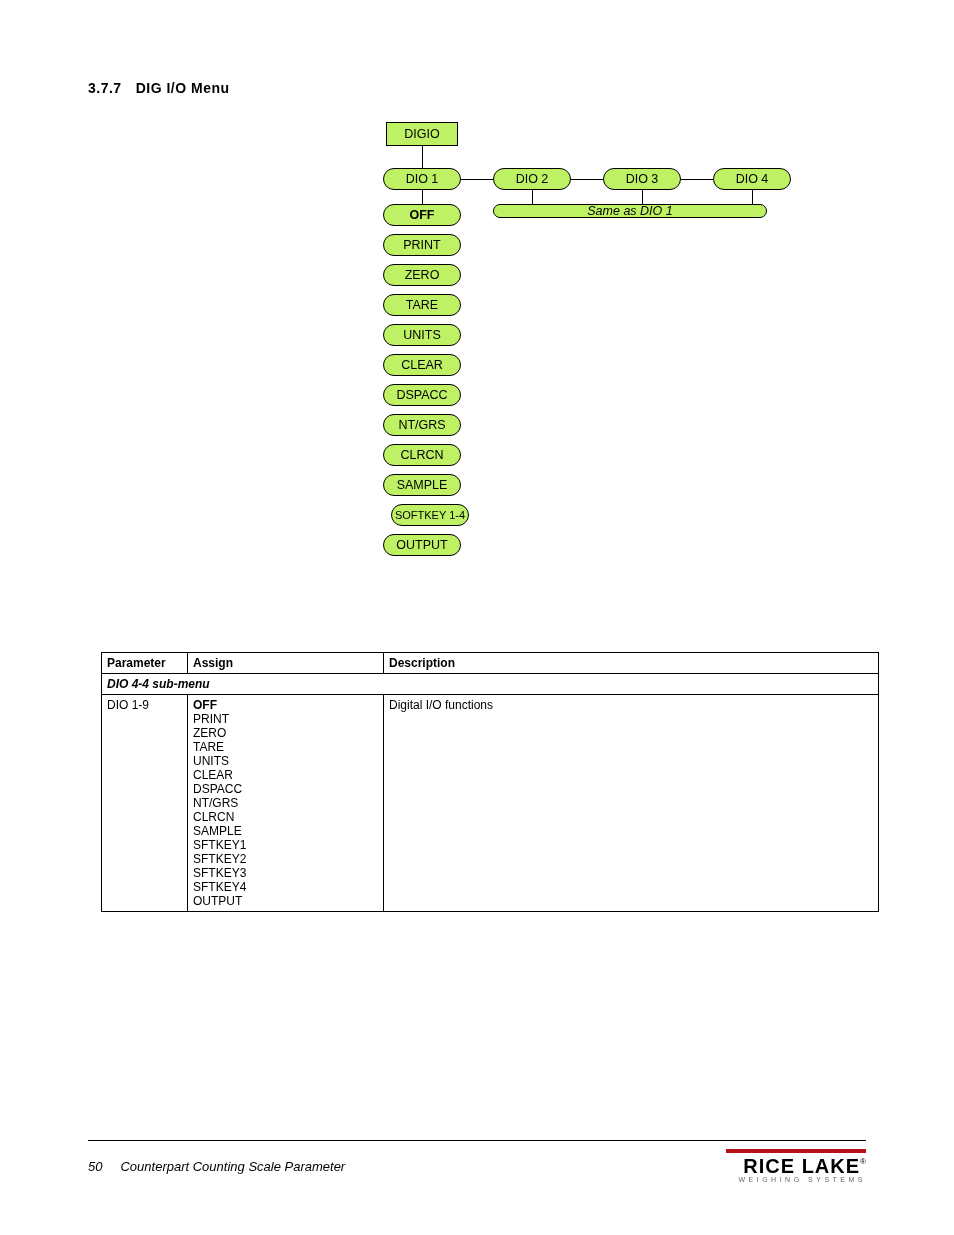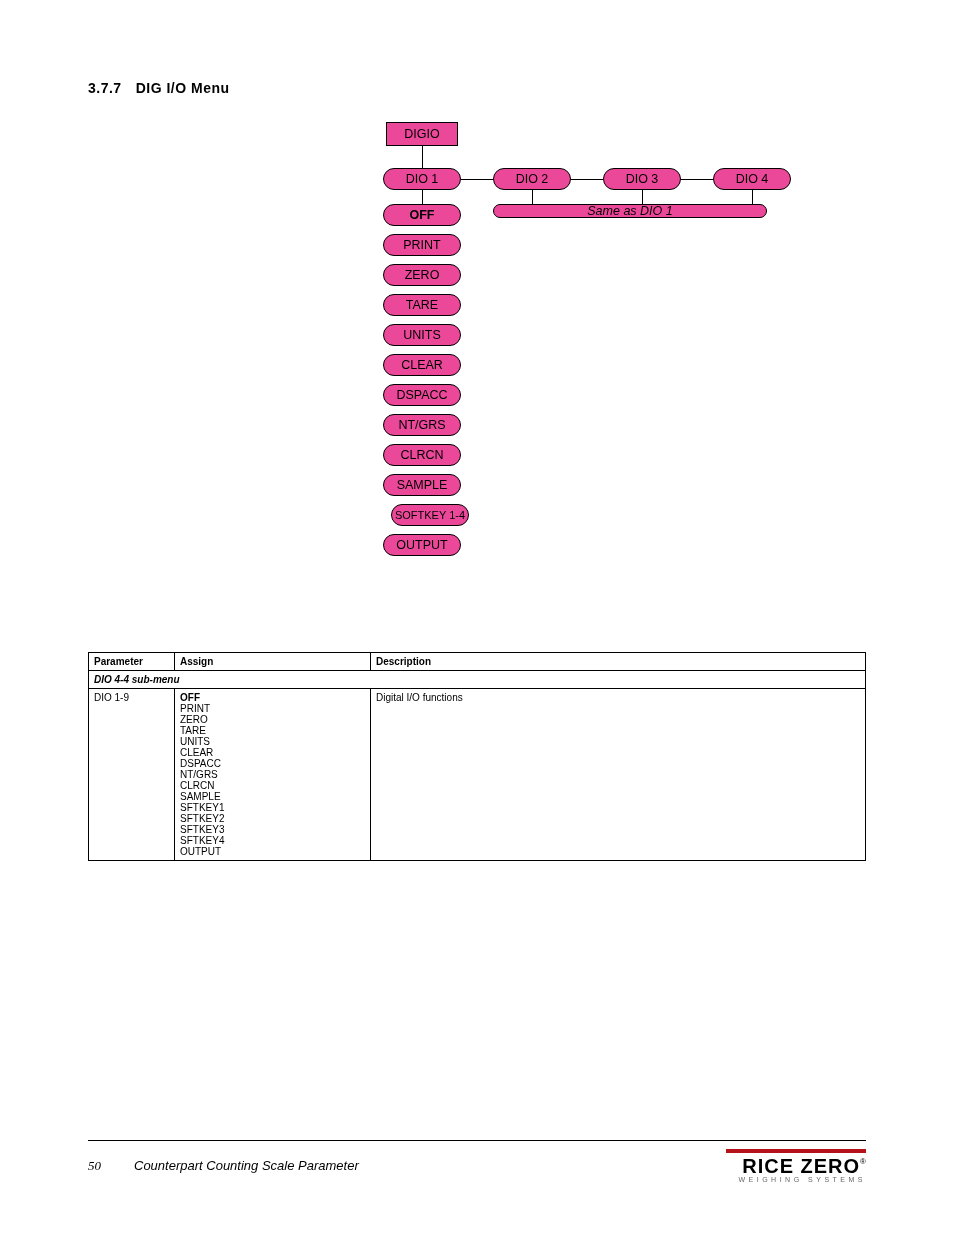--- a/index.html
+++ b/index.html
@@ -26,21 +26,21 @@
     position: relative;
     width: 600px;
     height: 470px;
     margin: 0 auto 60px auto;
   }
   .d-box {
     position: absolute;
     border: 1px solid #000;
     font-size: 12.5px;
     text-align: center;
-    background: #ec4899;
+    background: #bef264;
     display: flex;
     align-items: center;
     justify-content: center;
   }
   .rect { width: 72px; height: 24px; }
   .pill {
     border-radius: 11px;
     width: 78px; height: 22px;
   }
   .pill-wide { width: 274px; height: 14px; border-radius: 11px; font-style: italic; }
@@ -48,21 +48,22 @@
   .small { font-size: 11px; }
   .line {
     position: absolute;
     background: #000;
   }
 
   
   table {
     border-collapse: collapse;
     width: 100%;
-    font-size: 10px;
+    font-size: 12px;
+    margin-left: 13px;
   }
   th, td {
     border: 1px solid #000;
     padding: 3px 5px;
     text-align: left;
     vertical-align: top;
   }
   th { font-weight: 700; }
   .col-param { width: 86px; }
   .col-choices { width: 196px; }
@@ -77,21 +78,21 @@
     border-top: 1px solid #000;
     padding-top: 8px;
     display: flex;
     align-items: center;
     justify-content: space-between;
   }
   .footer-left {
     font-size: 13px;
     font-style: italic;
   }
-  .page-num { font-weight: 400; margin-right: 33px; font-family: Liberation Serif, serif; }
+  .page-num { font-weight: 400; margin-right: 18px; }
   .logo {
     text-align: right;
     line-height: 1;
   }
   .logo-bar {
     width: 140px; height: 4px; background: #b5121b; margin-bottom: 3px; margin-left: auto;
   }
   .logo-main {
     font-family: Impact, 'Arial Black', sans-serif;
     font-size: 20px; letter-spacing: 1px; font-weight: 700;
@@ -182,16 +183,16 @@
     </tr>
   </tbody>
 </table>
 
 <div class="footer">
   <div class="footer-left">
     <span class="page-num">50</span><span>Counterpart Counting Scale Parameter</span>
   </div>
   <div class="logo">
     <div class="logo-bar"></div>
-    <div><span class="logo-main">RICE ZERO</span><span class="logo-r">®</span></div>
+    <div><span class="logo-main">RICE LAKE</span><span class="logo-r">®</span></div>
     <div class="logo-sub">WEIGHING SYSTEMS</div>
   </div>
 </div>
 
 </body></html>

